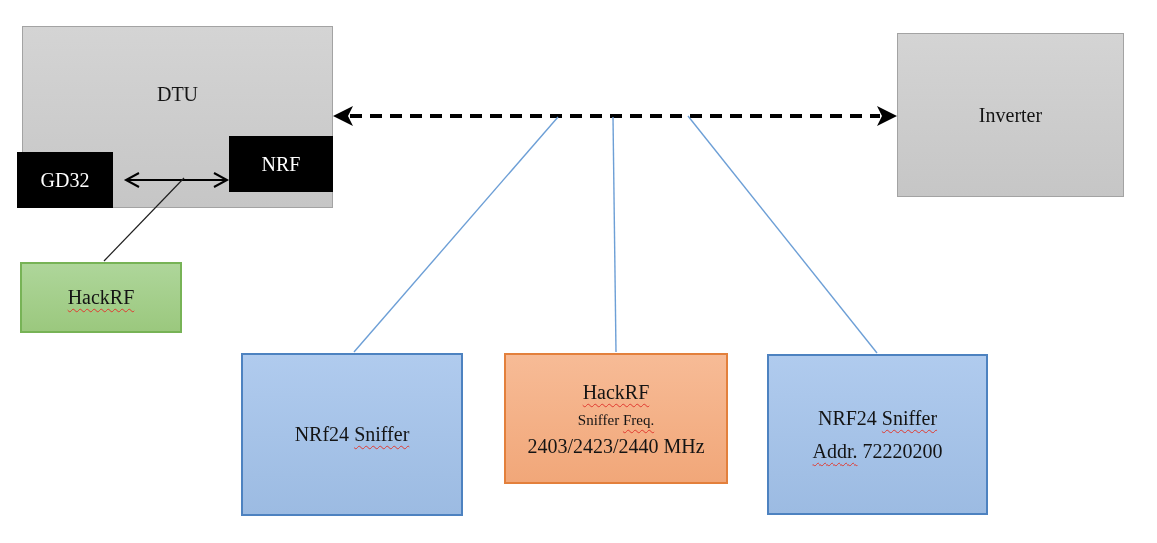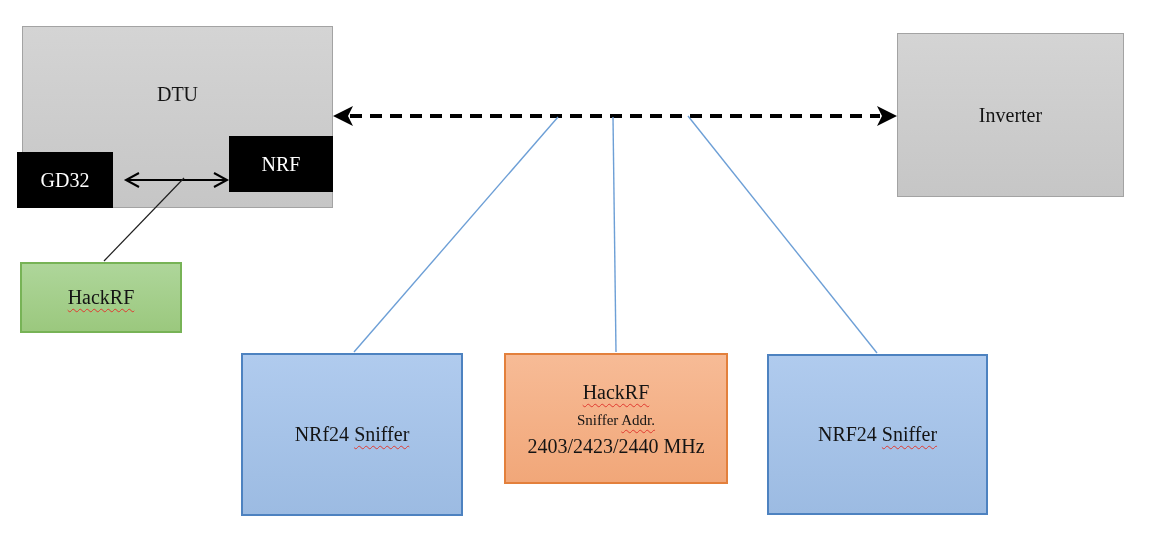--- a/index.html
+++ b/index.html
@@ -115,26 +115,27 @@
   <div class="box gray-box" id="inverter-box">
     <div class="line">Inverter</div>
   </div>
 
   <div class="box blue-box" id="sniffer-left-box">
     <div class="line"><span>NRf24</span> <span class="sq">Sniffer</span></div>
   </div>
 
   <div class="box" id="hackrf-box">
     <div class="line title"><span class="sq">HackRF</span></div>
-    <div class="line sub"><span>Sniffer</span> <span class="sq">Addr.</span></div>
+    <div class="line sub"><span>Sniffer</span> <span class="sq">Freq.</span></div>
     <div class="line freqs">2403/2423/2440 MHz</div>
   </div>
 
   <div class="box blue-box" id="sniffer-right-box">
     <div class="line"><span>NRF24</span> <span class="sq">Sniffer</span></div>
+    <div class="line"><span class="sq">Addr.</span> <span>72220200</span></div>
   </div>
 
   <svg id="connector-layer" viewBox="0 0 1157 543">
 
     <g>
       <line class="dashed-shaft" x1="350" y1="116" x2="880" y2="116"></line>
       <polygon class="dashed-head" points="333,116 353,106 348,116 353,126"></polygon>
       <polygon class="dashed-head" points="897,116 877,106 882,116 877,126"></polygon>
     </g>
 

